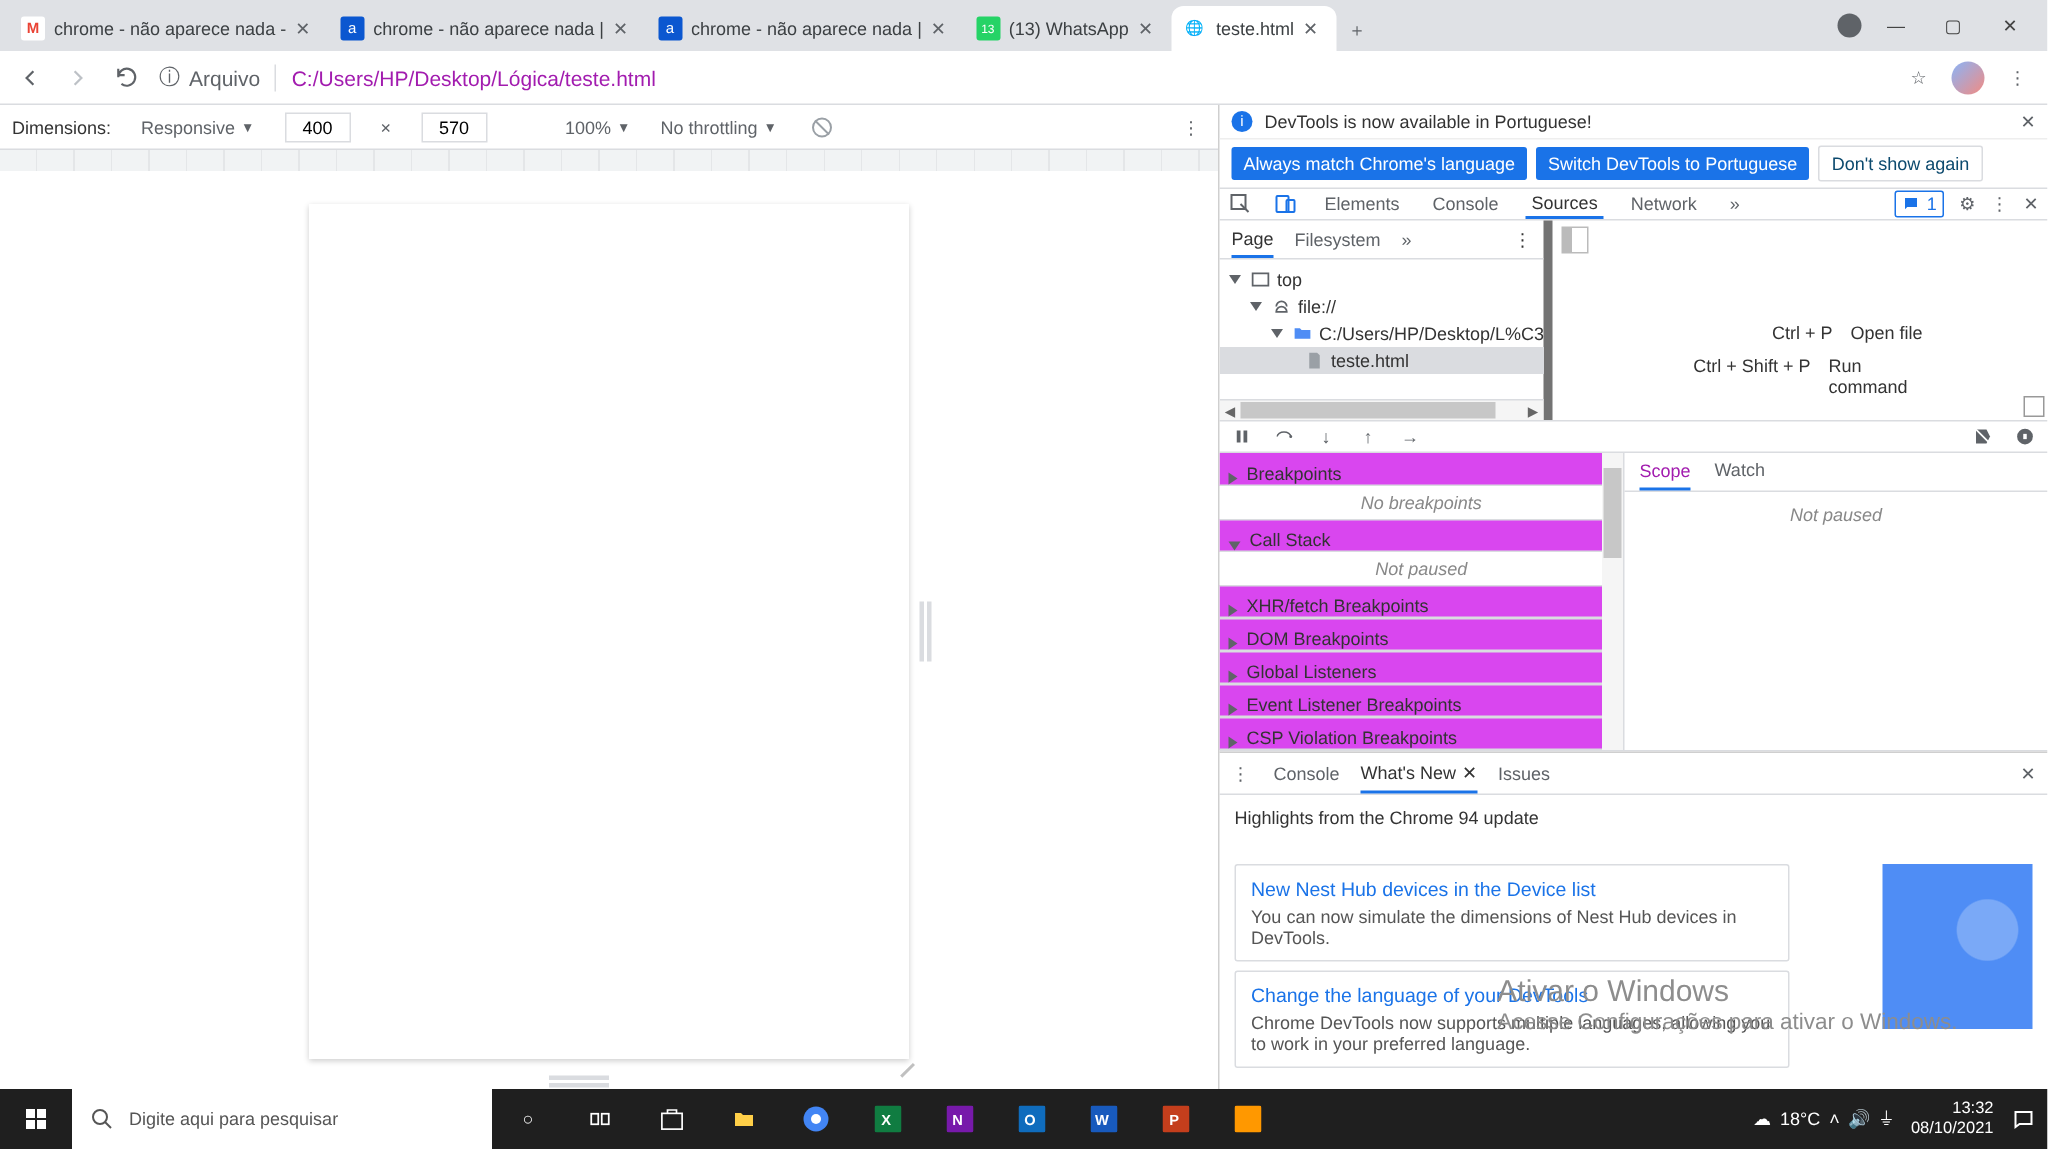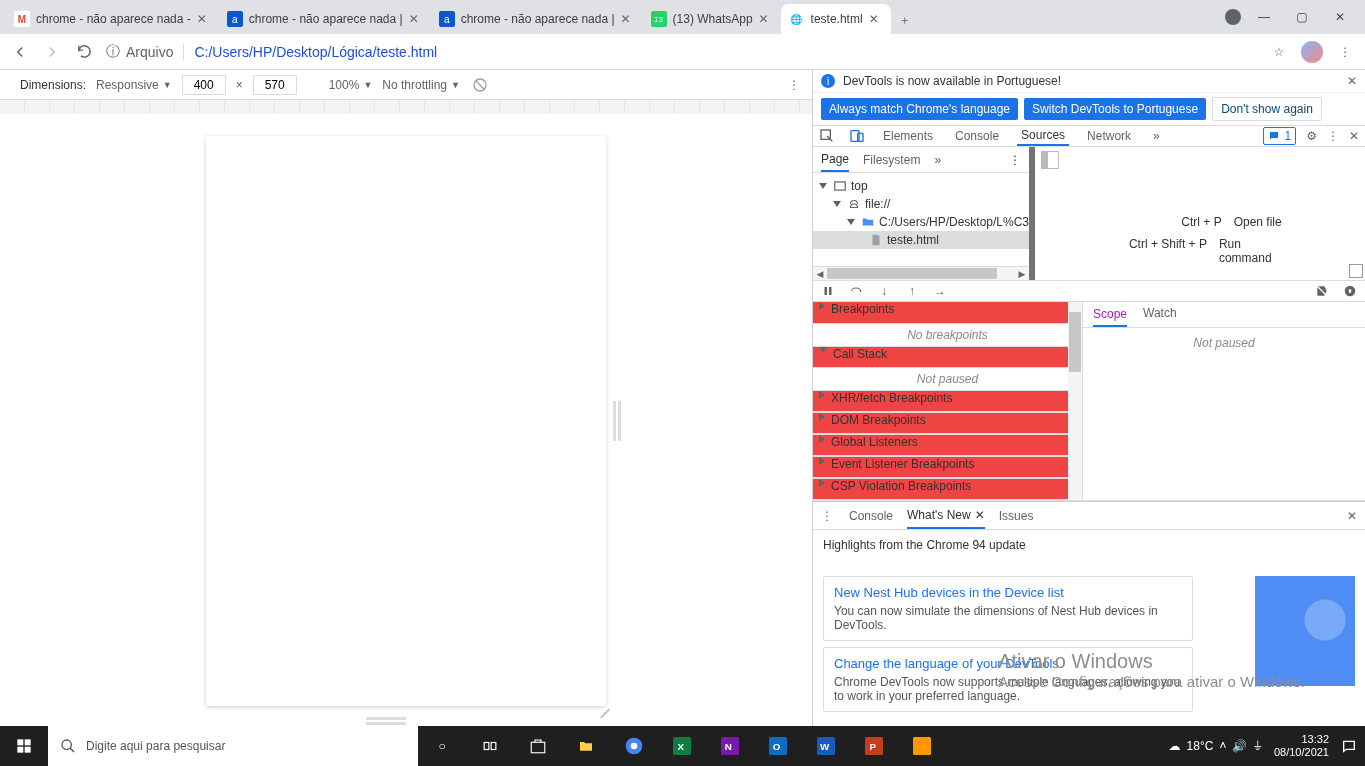--- a/index.html
+++ b/index.html
@@ -16,28 +16,28 @@
 .win-controls { position:absolute; right:0; top:0; height:34px; display:flex; align-items:center; gap:8px; padding:0 10px; }
 .win-controls .wc { width:30px; height:30px; display:flex; align-items:center; justify-content:center; color:#444; cursor:pointer; }
 .wc.circle { width:16px; height:16px; border-radius:50%; background:#5f6368; }
 
 
 .addrbar { height:36px; background:#fff; border-bottom:1px solid #dadce0; display:flex; align-items:center; padding:0 10px; gap:12px; }
 .nav-ico { width:20px; height:20px; color:#5f6368; cursor:pointer; display:flex; align-items:center; justify-content:center; }
 .nav-ico.disabled { color:#bdc1c6; }
 .addr-input { flex:1; display:flex; align-items:center; gap:10px; height:28px; border:none; font-size:14px; color:#202124; }
 .addr-chip { font-size:14px; color:#5f6368; border-right:1px solid #dadce0; padding-right:10px; display:flex; align-items:center; gap:6px; }
-.addr-path { font-size:14px; color:#1d4ed8; }
+.addr-path { font-size:14px; color:#a21caf; }
 .addr-right { display:flex; align-items:center; gap:12px; }
 .avatar { width:22px; height:22px; border-radius:50%; background:linear-gradient(135deg,#8ab4f8,#f28b82); }
 
 
 .main { display:flex; height:calc(100% - 34px - 36px - 40px); }
 .left { width:813px; display:flex; flex-direction:column; border-right:1px solid #cfcfcf; }
-.dev-toolbar { height:30px; border-bottom:1px solid #dadce0; display:flex; align-items:center; padding:0 20px; gap:10px; font-size:12px; color:#5f6368; position:relative; }
+.dev-toolbar { height:30px; border-bottom:1px solid #dadce0; display:flex; align-items:center; padding:0 8px; gap:20px; font-size:12px; color:#5f6368; position:relative; }
 .dim-label { color:#333; }
 .dim-input { width:44px; height:20px; border:1px solid #dadce0; text-align:center; font-size:12px; }
 .sel { display:flex; align-items:center; gap:4px; cursor:pointer; }
 .sel .arrow { font-size:9px; }
 .toolbar-more { position:absolute; right:8px; }
 .viewport-wrap { flex:1; background:#fff; position:relative; overflow:hidden; }
 .ruler-h { position:absolute; top:0; left:0; right:0; height:14px; background:repeating-linear-gradient(90deg,#f1f3f4 0,#f1f3f4 24px,#e4e6e8 24px,#e4e6e8 25px); }
 .device-frame { position:absolute; top:36px; left:206px; width:400px; height:570px; background:#fff; box-shadow:0 1px 4px rgba(0,0,0,.2); }
 .resize-handle { position:absolute; background:#dadce0; }
 .resize-handle.right { right:-10px; top:50%; width:3px; height:40px; transform:translateY(-50%); }
@@ -85,21 +85,21 @@
 .h-scroll .thumb { position:absolute; left:14px; top:1px; height:11px; width:170px; background:#c7c7c7; }
 .h-scroll .arrow { position:absolute; top:0; width:14px; height:14px; display:flex; align-items:center; justify-content:center; font-size:9px; color:#666; }
 .h-scroll .la{left:0;} .h-scroll .ra{right:0;}
 
 .dbg-toolbar { height:26px; border-bottom:1px solid #dadce0; display:flex; align-items:center; padding:0 8px; gap:14px; color:#5f6368; }
 .dbg-toolbar .i { width:14px; height:14px; cursor:pointer; display:flex; align-items:center; justify-content:center; }
 .dbg-toolbar .deact { margin-left:auto; }
 
 .dbg-row { display:flex; height:200px; border-bottom:1px solid #dadce0; }
 .dbg-left { width:270px; border-right:1px solid #dadce0; overflow:hidden; position:relative; }
-.acc-head { height:22px; background:#ef4444; border-top:1px solid #dadce0; border-bottom:1px solid #dadce0; display:flex; align-items:flex-start; padding:0 6px; gap:4px; font-size:12px; cursor:pointer; }
+.acc-head { height:22px; background:#d946ef; border-top:1px solid #dadce0; border-bottom:1px solid #dadce0; display:flex; align-items:flex-end; padding:0 6px; gap:4px; font-size:12px; cursor:pointer; }
 .acc-body { padding:4px; font-size:12px; color:#888; font-style:italic; text-align:center; }
 .dbg-left .vscroll { position:absolute; right:0; top:0; bottom:0; width:14px; background:#f5f5f5; }
 .dbg-left .vscroll .thumb{ position:absolute; left:1px; width:12px; top:10px; height:60px; background:#c7c7c7; }
 .dbg-right { flex:1; }
 .scope-tabs { height:26px; border-bottom:1px solid #dadce0; display:flex; align-items:center; gap:16px; padding:0 10px; }
 .scope-tabs .t { color:#5f6368; cursor:pointer; padding-bottom:4px; }
 .scope-tabs .t.active { color:#a21caf; border-bottom:2px solid #1a73e8; margin-bottom:-5px; }
 .np-text { text-align:center; font-style:italic; color:#888; padding:8px; }
 
 
@@ -117,21 +117,21 @@
 .card p { font-size:12px; color:#555; }
 .promo { width:100px; height:110px; background:#4f8df5; background-image:radial-gradient(circle at 70% 40%, #7aa9f7 20px, transparent 21px); align-self:flex-start; margin-top:6px;}
 
 
 .watermark { position:absolute; right:60px; bottom:76px; color:#8d8d8d; font-size:15px; text-align:left; pointer-events:none; }
 .watermark .t1{font-size:20px;}
 
 
 .taskbar { position:absolute; left:0; right:0; bottom:0; height:40px; background:#1f1f1f; display:flex; align-items:center; color:#fff; font-size:12px; }
 .start { width:48px; height:40px; display:flex; align-items:center; justify-content:center; cursor:pointer; }
-.search-box { width:370px; height:40px; background:#fff; color:#555; display:flex; align-items:center; gap:10px; padding:0 12px; cursor:text; }
+.search-box { width:280px; height:40px; background:#fff; color:#555; display:flex; align-items:center; gap:10px; padding:0 12px; cursor:text; }
 .tb-ico { width:48px; height:40px; display:flex; align-items:center; justify-content:center; cursor:pointer; }
 .tb-right { margin-left:auto; display:flex; align-items:center; gap:6px; padding-right:8px; }
 .clock { text-align:right; line-height:1.2; font-size:11px; padding:0 6px;}
 svg{display:block;}
 </style>
 </head>
 <body>
 
 <div class="tabstrip">
   <div class="tab">

